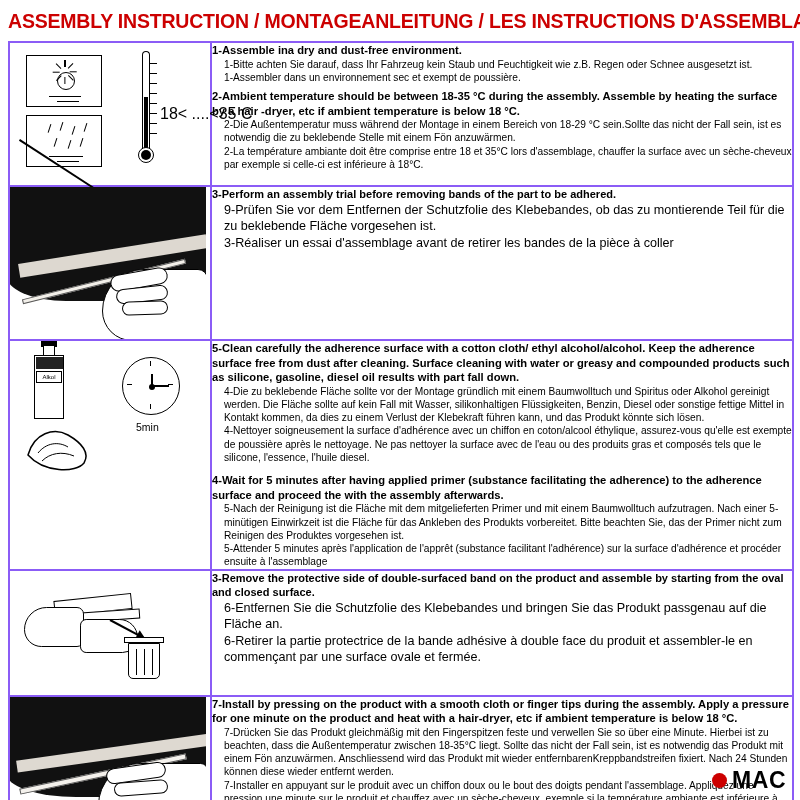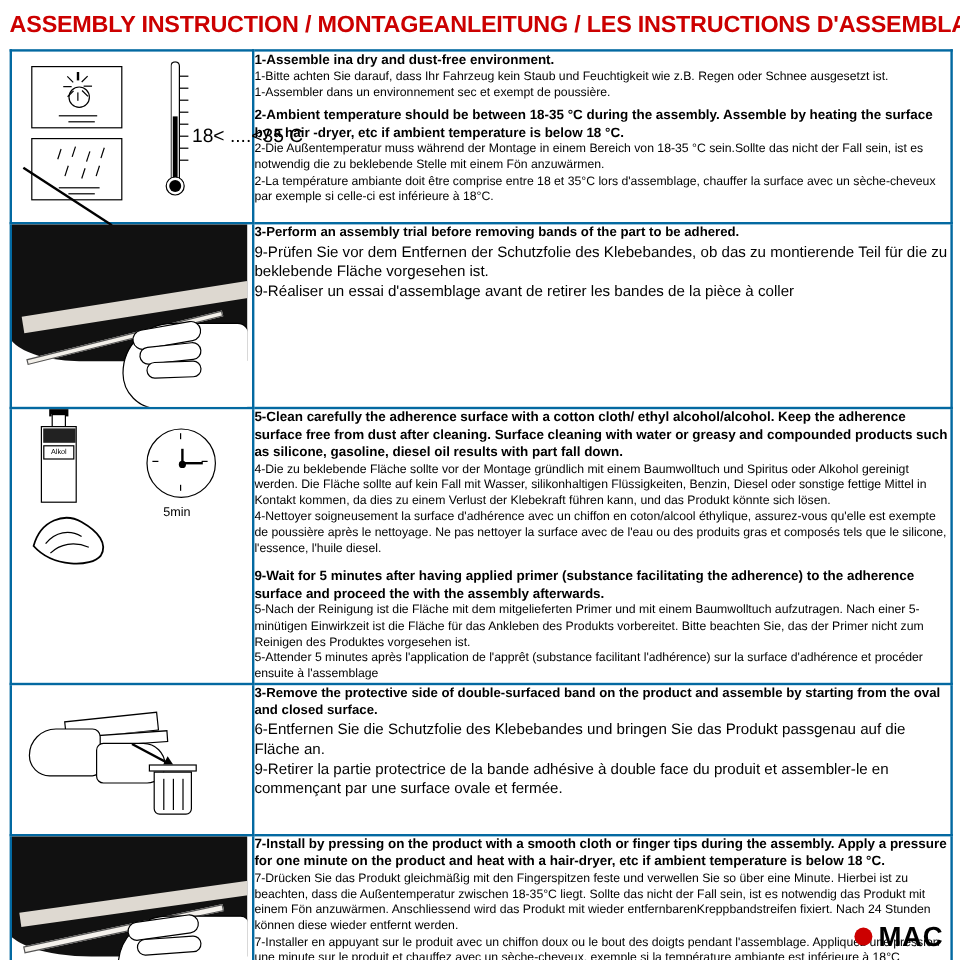--- a/index.html
+++ b/index.html
@@ -25,38 +25,39 @@
     margin: 4px 0 8px 0;
     white-space: nowrap;
   }
   .table {
     border: 2px solid #000;
     border-collapse: collapse;
     width: 784px;
     table-layout: fixed;
   }
   .table td {
-    border: 2px solid #0369a1;
+    border: 2px solid #8b5cf6;
     vertical-align: top;
     padding: 0;
   }
   .col-img { width: 200px; }
   .col-txt { width: 580px; padding: 4px 6px 4px 6px; }
 
   .imgcell { position: relative; height: 100%; }
 
   p { margin: 0; }
   .en {
     font-weight: bold;
     font-size: 11.2px;
     line-height: 1.30;
   }
   .de, .fr {
     font-size: 10.2px;
     line-height: 1.30;
+    padding-left: 12px;
   }
   .en.lg { font-size: 11px; line-height: 1.32; }
   .de.lg, .fr.lg { font-size: 12.6px; line-height: 1.32; }
   .gap { height: 5px; }
   .subgap { height: 9px; }
 
   
   .art1 { width: 196px; height: 142px; position: relative; }
   .box {
     position: absolute;
@@ -309,41 +310,41 @@
             <div class="temp-label">18&lt; ....&lt;35 C</div>
           </div>
         </div>
       </td>
       <td class="col-txt">
         <p class="en">1-Assemble ina dry and dust-free environment.</p>
         <p class="de">1-Bitte achten Sie darauf, dass Ihr Fahrzeug kein Staub und Feuchtigkeit wie z.B. Regen oder Schnee ausgesetzt ist.</p>
         <p class="fr">1-Assembler dans un environnement sec et exempt de poussière.</p>
         <div class="gap"></div>
         <p class="en">2-Ambient temperature should be between 18-35 °C  during the assembly. Assemble by heating the surface by a hair -dryer, etc if ambient temperature is below 18 °C.</p>
-        <p class="de">2-Die Außentemperatur muss während der Montage in einem Bereich von 18-35 °C  sein.Sollte das nicht der Fall sein, ist es notwendig die zu beklebende Stelle mit einem Fön anzuwärmen.</p>
+        <p class="de">2-Die Außentemperatur muss während der Montage in einem Bereich von 18-29 °C  sein.Sollte das nicht der Fall sein, ist es notwendig die zu beklebende Stelle mit einem Fön anzuwärmen.</p>
         <p class="fr">2-La température ambiante doit être comprise entre 18 et 35°C lors d'assemblage, chauffer la surface avec un sèche-cheveux par exemple si celle-ci est inférieure à 18°C.</p>
       </td>
     </tr>
 
     <tr>
       <td class="col-img">
         <div class="art2">
           <div class="glass"></div>
           <div class="glass-edge"></div>
           <div class="strip"></div>
           <div class="hand"></div>
           <div class="finger f1"></div>
           <div class="finger f2"></div>
           <div class="finger f3"></div>
         </div>
       </td>
       <td class="col-txt">
         <p class="en lg">3-Perform an assembly trial before removing bands of the part to be adhered.</p>
         <p class="de lg">9-Prüfen Sie vor dem Entfernen der Schutzfolie des Klebebandes, ob das zu montierende Teil für die zu beklebende Fläche vorgesehen ist.</p>
-        <p class="fr lg">9-Réaliser un essai d'assemblage avant de retirer les bandes de la pièce à coller</p>
+        <p class="fr lg">3-Réaliser un essai d'assemblage avant de retirer les bandes de la pièce à coller</p>
       </td>
     </tr>
 
     <tr>
       <td class="col-img">
         <div class="art3">
           <div class="bottle-cap"></div>
           <div class="bottle-neck"></div>
           <div class="bottle"></div>
           <div class="bottle-dark"></div>
@@ -367,21 +368,21 @@
             <div class="h center"></div>
           </div>
           <div class="five">5min</div>
         </div>
       </td>
       <td class="col-txt">
         <p class="en">5-Clean carefully the adherence surface with a cotton cloth/ ethyl alcohol/alcohol. Keep the adherence surface free from dust after cleaning. Surface cleaning with water or greasy and compounded products such as silicone, gasoline, diesel oil results with part fall down.</p>
         <p class="de">4-Die zu beklebende Fläche sollte vor der Montage gründlich mit einem Baumwolltuch und Spiritus oder Alkohol gereinigt werden. Die Fläche sollte auf kein Fall mit Wasser, silikonhaltigen Flüssigkeiten, Benzin, Diesel oder sonstige fettige Mittel in Kontakt kommen, da dies zu einem Verlust der Klebekraft führen kann, und das Produkt könnte sich lösen.</p>
         <p class="fr">4-Nettoyer soigneusement la surface d'adhérence avec un chiffon en coton/alcool éthylique, assurez-vous qu'elle est exempte de poussière après le nettoyage. Ne pas nettoyer la surface avec de l'eau ou des produits gras et composés tels que le silicone, l'essence, l'huile diesel.</p>
         <div class="subgap"></div>
-        <p class="en">9-Wait for 5 minutes after having applied primer (substance facilitating the adherence) to the adherence surface and proceed the with the assembly afterwards.</p>
+        <p class="en">4-Wait for 5 minutes after having applied primer (substance facilitating the adherence) to the adherence surface and proceed the with the assembly afterwards.</p>
         <p class="de">5-Nach der Reinigung ist die Fläche mit dem mitgelieferten Primer und mit einem Baumwolltuch aufzutragen. Nach einer 5-minütigen Einwirkzeit ist die Fläche für das Ankleben des Produkts vorbereitet. Bitte beachten Sie, das der Primer nicht zum Reinigen des Produktes vorgesehen ist.</p>
         <p class="fr">5-Attender 5 minutes après l'application de l'apprêt (substance facilitant l'adhérence) sur la surface d'adhérence et procéder ensuite à l'assemblage</p>
       </td>
     </tr>
 
     <tr>
       <td class="col-img">
         <div class="art4">
           <div class="part"></div>
           <div class="part2"></div>
@@ -391,21 +392,21 @@
           <div class="bin-lid"></div>
           <div class="bin"></div>
           <div class="bin-line" style="left:126px"></div>
           <div class="bin-line" style="left:134px"></div>
           <div class="bin-line" style="left:142px"></div>
         </div>
       </td>
       <td class="col-txt">
         <p class="en lg">3-Remove the protective side of double-surfaced band on the product and assemble by starting from the oval and closed surface.</p>
         <p class="de lg">6-Entfernen Sie die Schutzfolie des Klebebandes und bringen Sie das Produkt passgenau auf die Fläche an.</p>
-        <p class="fr lg">9-Retirer la partie protectrice de la bande adhésive à double face du produit et assembler-le en commençant par une surface ovale et fermée.</p>
+        <p class="fr lg">6-Retirer la partie protectrice de la bande adhésive à double face du produit et assembler-le en commençant par une surface ovale et fermée.</p>
       </td>
     </tr>
 
     <tr>
       <td class="col-img">
         <div class="art5">
           <div class="glass5"></div>
           <div class="glass5-edge"></div>
           <div class="strip5"></div>
           <div class="hand5"></div>

